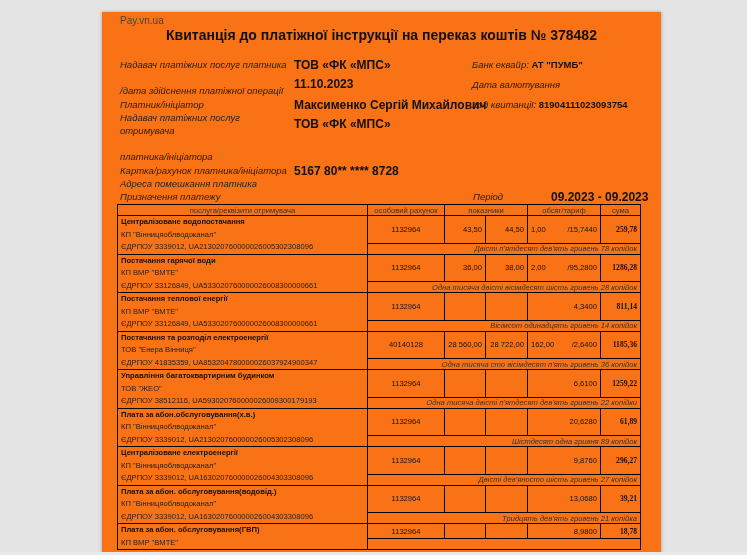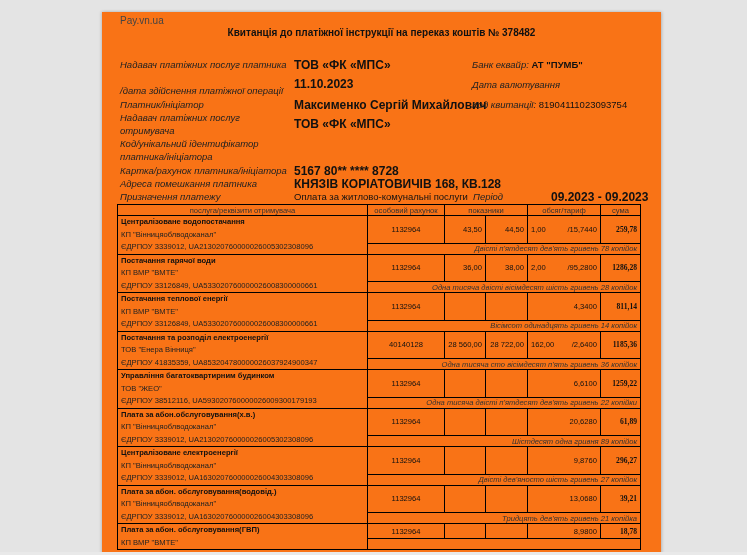--- a/index.html
+++ b/index.html
@@ -17,28 +17,28 @@
     overflow:hidden;
   }
   .bottom-strip {
     position:absolute; left:0; top:552px; width:747px; height:3px; background:#e9e9e9;
   }
   .site {
     position:absolute; left:18px; top:3px; font-size:10px; color:#444;
   }
   .title {
     position:absolute; left:0; top:15px; width:559px; text-align:center;
-    font-size:10px; font-weight:bold;
+    font-size:14px; font-weight:bold;
   }
   .lbl { position:absolute; font-size:9.5px; font-style:italic; color:#222; line-height:12.5px; }
   .val { position:absolute; font-size:12px; font-weight:bold; line-height:12.5px; }
   .plain { position:absolute; font-size:9.5px; line-height:12.5px; }
   .rlbl { position:absolute; font-size:9.5px; font-style:italic; color:#222; line-height:12.5px; }
   .rlbl b { font-style:normal; font-weight:bold; color:#111; }
-  .rlbl span.n { font-style:normal; color:#111; }
+  .rlbl span.n { font-style:normal; color:#111;font-weight:bold; }
 
   table.items {
     position:absolute; left:15px; top:192px;
     border-collapse:collapse; table-layout:fixed;
     font-size:7.6px;
   }
   table.items td, table.items th {
     border:1px solid #000; padding:0 3px; vertical-align:middle;
     overflow:hidden; white-space:nowrap;
   }
@@ -65,31 +65,28 @@
   <div class="lbl" style="left:18px; top:73px;">/дата здійснення платіжної операції</div>
   <div class="val" style="left:192px; top:66px;">11.10.2023</div>
 
   <div class="lbl" style="left:18px; top:87px;">Платник/ініціатор</div>
   <div class="val" style="left:192px; top:87px;">Максименко Сергій Михайлович</div>
 
   <div class="lbl" style="left:18px; top:100px;">Надавач платіжних послуг</div>
   <div class="lbl" style="left:18px; top:113px;">отримувача</div>
   <div class="val" style="left:192px; top:106px;">ТОВ «ФК «МПС»</div>
 
-  <div class="lbl" style="left:18px; top:126px;">Код/унікальний ідентифікатор</div>
   <div class="lbl" style="left:18px; top:139px;">платника/ініціатора</div>
 
   <div class="lbl" style="left:18px; top:153px;">Картка/рахунок платника/ініціатора</div>
   <div class="val" style="left:192px; top:153px;">5167 80** **** 8728</div>
 
   <div class="lbl" style="left:18px; top:166px;">Адреса помешкання платника</div>
-  <div class="val" style="left:192px; top:166px;">КНЯЗІВ КОРІАТОВИЧІВ 168, КВ.128</div>
 
   <div class="lbl" style="left:18px; top:179px;text-align:center;">Призначення платежу</div>
-  <div class="plain" style="left:192px; top:179px;">Оплата за житлово-комунальні послуги</div>
   <div class="lbl" style="left:371px; top:179px;">Період</div>
   <div class="val" style="left:449px; top:179px;">09.2023 - 09.2023</div>
 
   <div class="rlbl" style="left:370px; top:47px;">
     <span>Банк еквайр:</span>
     <b>АТ "ПУМБ"</b>
   </div>
   <div class="rlbl" style="left:370px; top:67px;">Дата валютування</div>
   <div class="rlbl" style="left:370px; top:87px;">
     <span>Код квитанції:</span>

